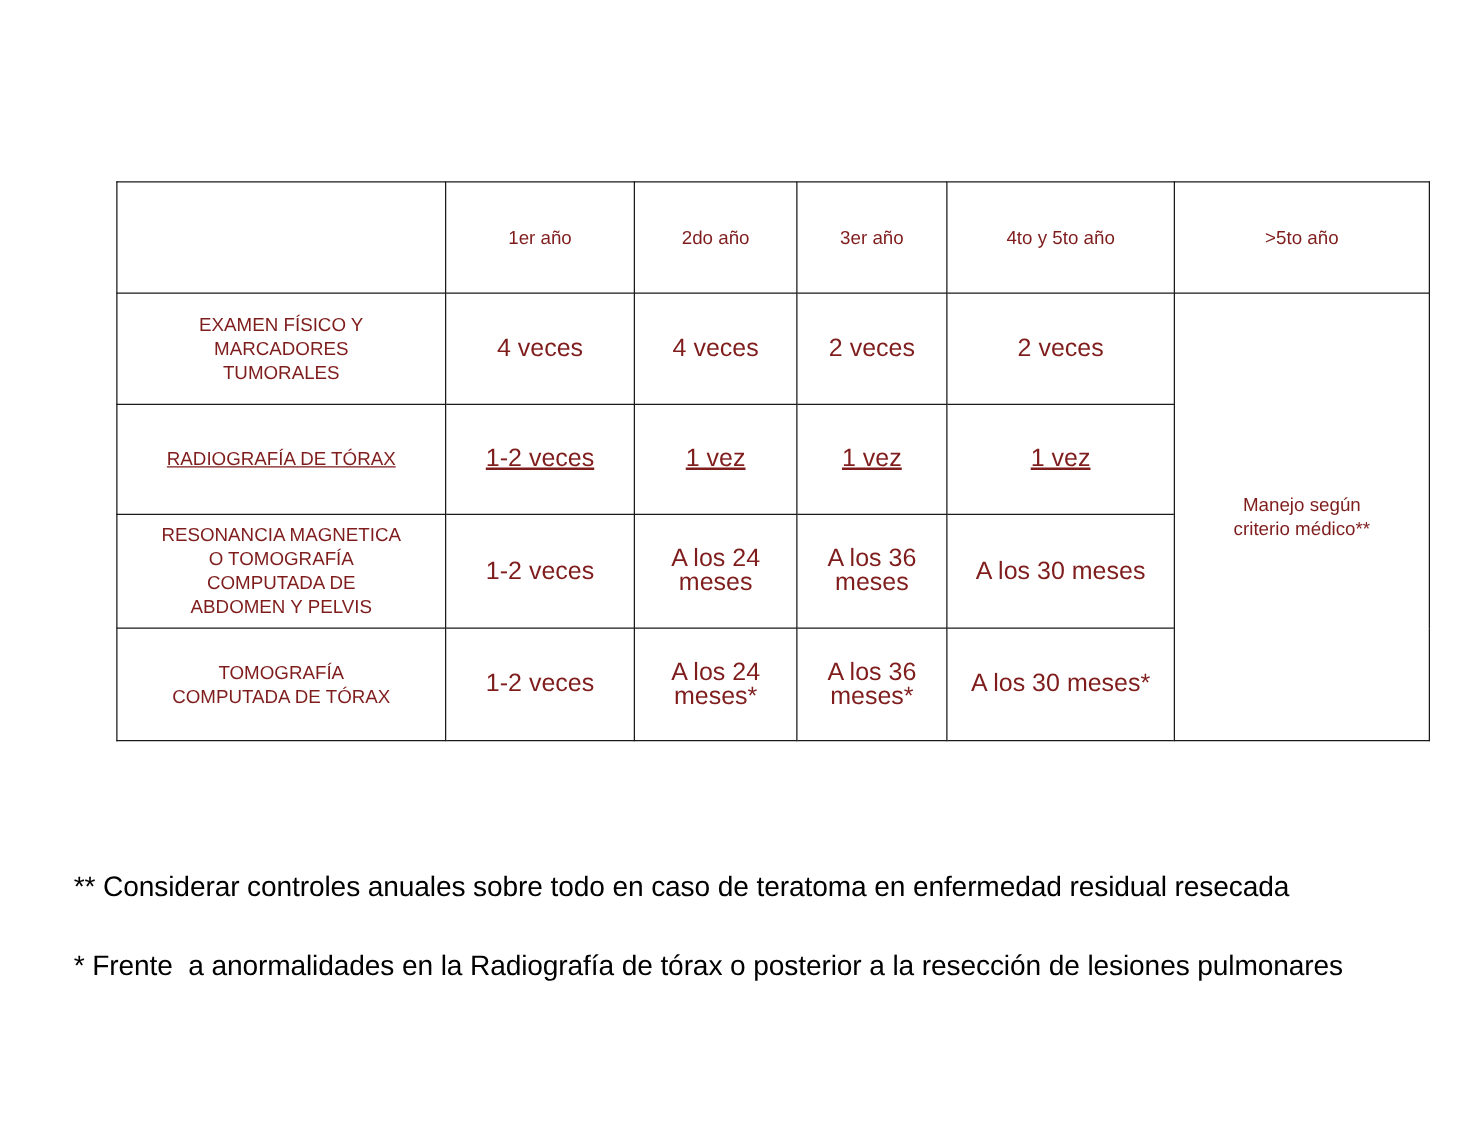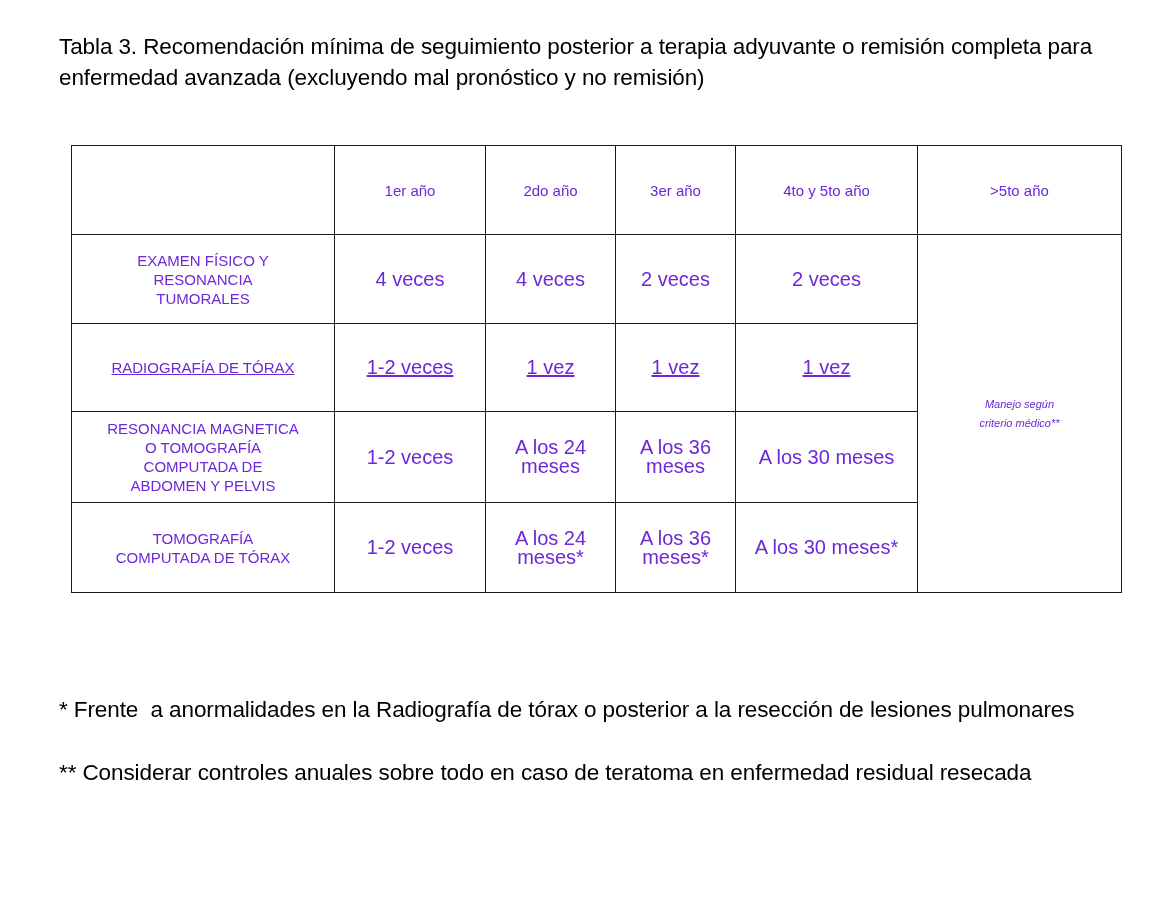--- a/index.html
+++ b/index.html
@@ -44,21 +44,22 @@
     left: 71px;
     top: 145px;
     width: 1050px;
   }
 
   table.followup {
     border-collapse: collapse;
     table-layout: fixed;
     width: 1050px;
     font-size: 15px;
-    color: #6d28d9;
+    color: #7f1d1d;
+    margin-left: 22px;
   }
 
   table.followup td {
     border: 1.3px solid #1a1a1a;
     text-align: center;
     vertical-align: middle;
     padding: 2px 4px;
     line-height: 19px;
     box-sizing: border-box;
   }
@@ -90,24 +91,23 @@
   td.value {
     font-size: 20px;
     white-space: pre-line;
   }
 
   td.blank-corner { border: 1.3px solid #1a1a1a; }
 
   td.merged-note {
     vertical-align: top;
     padding-top: 19px;
-    font-size: 11px;
+    font-size: 15px;
     line-height: 21px;
     white-space: pre-line;
-    font-style: italic;
   }
 
   
   .footnotes {
     position: absolute;
     left: 59px;
     top: 694px;
     width: 1050px;
   }
   .footnote {
@@ -117,21 +117,20 @@
     color: #000000;
     white-space: pre-wrap;
   }
   .footnote + .footnote { margin-top: 32px; }
 </style>
 </head>
 <body>
 
 <div class="page">
 
-  <div class="table-caption">Tabla 3. Recomendación mínima de seguimiento posterior a terapia adyuvante o remisión completa para enfermedad avanzada (excluyendo mal pronóstico y no remisión)</div>
 
   <div class="table-wrap">
     <table class="followup">
       <colgroup>
         <col class="c0">
           <col class="c1">
           <col class="c2">
           <col class="c3">
           <col class="c4">
           <col class="c5">
@@ -141,21 +140,21 @@
           <td class="blank-corner"></td>
           <td class="yearhead">1er año</td>
           <td class="yearhead">2do año</td>
           <td class="yearhead">3er año</td>
           <td class="yearhead">4to y 5to año</td>
           <td class="yearhead">&gt;5to año</td>
         </tr>
 
         <tr class="row-0">
           <td class="rowlabel">EXAMEN FÍSICO Y
-RESONANCIA
+MARCADORES
 TUMORALES</td>
           <td class="value">4 veces</td>
           <td class="value">4 veces</td>
           <td class="value">2 veces</td>
           <td class="value">2 veces</td>
           <td class="merged-note" rowspan="4">Manejo según
 criterio médico**</td>
         </tr>
 
         <tr class="row-1">
@@ -187,17 +186,17 @@
 meses*</td>
           <td class="value">A los 36
 meses*</td>
           <td class="value">A los 30 meses*</td>
         </tr>
       </tbody>
     </table>
   </div>
 
   <div class="footnotes">
+    <div class="footnote">** Considerar controles anuales sobre todo en caso de teratoma en enfermedad residual resecada</div>
     <div class="footnote">* Frente  a anormalidades en la Radiografía de tórax o posterior a la resección de lesiones pulmonares</div>
-    <div class="footnote">** Considerar controles anuales sobre todo en caso de teratoma en enfermedad residual resecada</div>
   </div>
 
 </div>
 
 </body></html>

